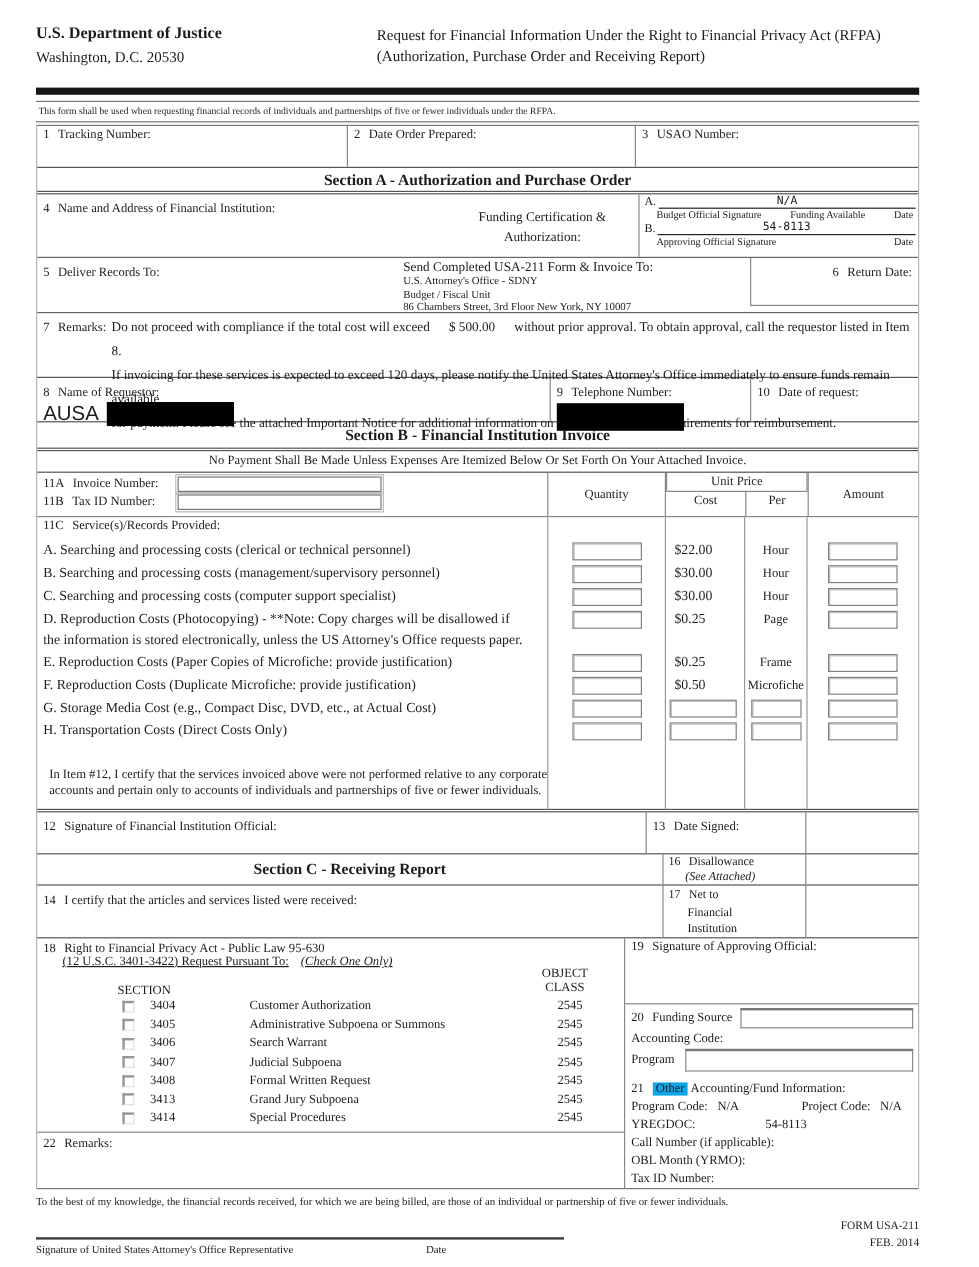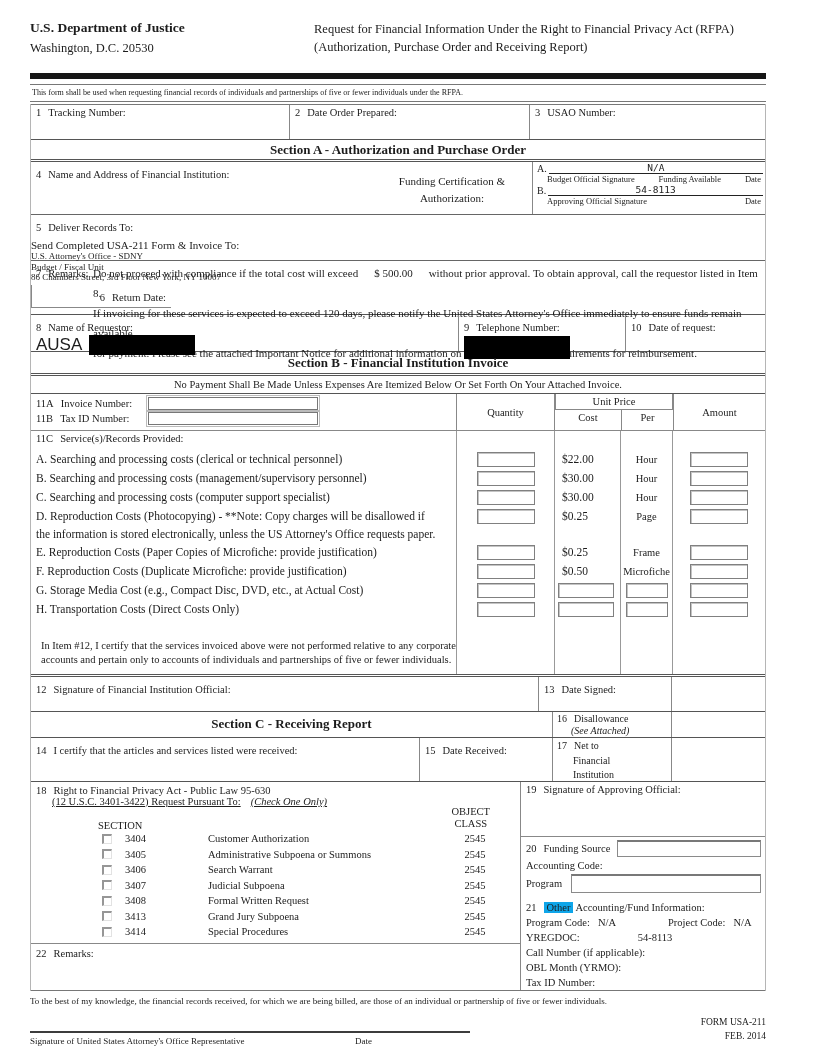--- a/index.html
+++ b/index.html
@@ -39,21 +39,21 @@
   .funding-lab { position: absolute; right: 20px; top: 11px; width: 120px; text-align: center;
                  font-size: 11px; line-height: 1.5; }
   .r4-right { width: 233px; border-left: 1px solid #888; padding: 0 2px 0 4px; }
   .sigline { display: flex; align-items: flex-end; font-size: 10px; }
   .sigline .pfx { margin-right: 2px; }
   .sigline .sline { flex: 1; border-bottom: 1px solid #222; text-align: center;
                     font-family: "DejaVu Sans Mono", monospace; font-size: 9.5px; line-height: 11px; }
   .caps { display: flex; justify-content: space-between; font-size: 8.5px; padding: 0 2px 0 10px; }
 
   
-  .row5 { display: flex; border-bottom: 1px solid #666; height: 46px; flex-direction: column; }
+  .row5 { display: flex; border-bottom: 1px solid #666; height: 46px; }
   .c5 { width: 305px; padding: 2px 5px; }
   .c-send { flex: 1; padding: 2px 0; }
   .send-h { font-size: 11px; }
   .send-l { font-size: 9px; line-height: 1.18; }
   .c6 { width: 140px; border-left: 1px solid #888; border-bottom: 1px solid #888;
         align-self: flex-start; height: 40px; padding: 2px 5px; text-align: right; }
 
   
   .row7 { display: flex; border-bottom: 1px solid #555; height: 54px; padding-top: 2px; }
   .c7lab { width: 62px; padding-left: 5px; }
@@ -496,23 +496,20 @@
         <div><span class="fnum">16</span><span>Disallowance</span></div>
         <div class="sub">(See Attached)</div>
       </div>
       <div class="camt"></div>
     </div>
 
     <div class="row14">
       <div class="c14">
         <span class="fnum lab">14</span><span class="lab">I certify that the articles and services listed were received:</span>
       </div>
-      <div class="c15">
-        <span class="fnum lab">15</span><span class="lab">Date Received:</span>
-      </div>
       <div class="c17">
         <div><span class="fnum">17</span><span>Net to</span></div>
         <div class="ind">Financial</div>
         <div class="ind">Institution</div>
       </div>
       <div class="camt"></div>
     </div>
 
     <div class="row18">
       <div class="col18">

